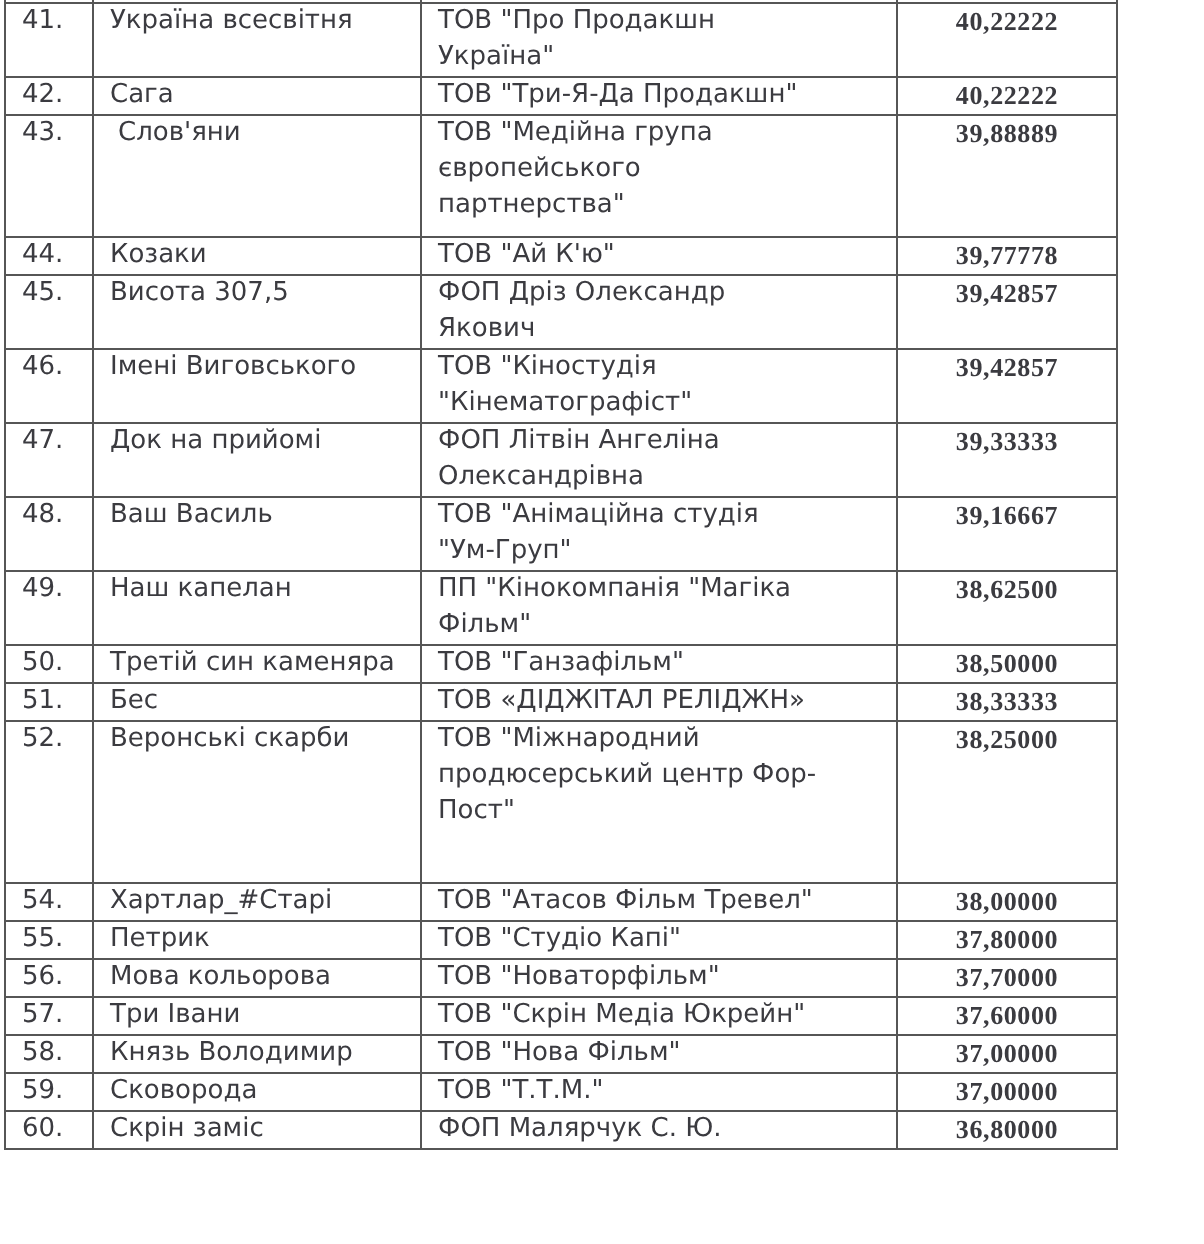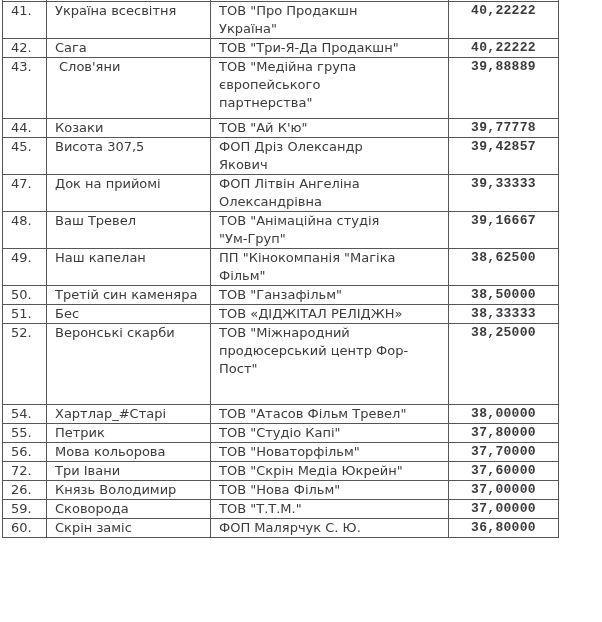--- a/index.html
+++ b/index.html
@@ -34,21 +34,21 @@
     line-height:18px;
     color:var(--text);
     background:var(--bg);
     overflow:hidden;
   }
   tr.spacer-row td{ height:16px; padding:0; }
   td.num{ text-align:left; }
   td.company{ white-space:pre-line; }
   td.score{
     text-align:center;
-    font-family:Liberation Mono, monospace;
+    font-family:Liberation Serif, serif;
     font-weight:bold;
     font-size:15px;
     letter-spacing:0.3px;
     color:var(--score);
     margin-top:46px;
   }
 </style>
 </head>
 <body>
 
@@ -95,29 +95,36 @@
           <td class="score">39,77778</td>
         </tr>
         <tr>
           <td class="num">45.</td>
           <td class="title">Висота 307,5</td>
           <td class="company">ФОП Дріз Олександр
 Якович</td>
           <td class="score">39,42857</td>
         </tr>
         <tr>
+          <td class="num">46.</td>
+          <td class="title">Імені Виговського</td>
+          <td class="company">ТОВ "Кіностудія
+"Кінематографіст"</td>
+          <td class="score">39,42857</td>
+        </tr>
+        <tr>
           <td class="num">47.</td>
           <td class="title">Док на прийомі</td>
           <td class="company">ФОП Літвін Ангеліна
 Олександрівна</td>
           <td class="score">39,33333</td>
         </tr>
         <tr>
           <td class="num">48.</td>
-          <td class="title">Ваш Тревел</td>
+          <td class="title">Ваш Василь</td>
           <td class="company">ТОВ "Анімаційна студія
 "Ум-Груп"</td>
           <td class="score">39,16667</td>
         </tr>
         <tr>
           <td class="num">49.</td>
           <td class="title">Наш капелан</td>
           <td class="company">ПП "Кінокомпанія "Магіка
 Фільм"</td>
           <td class="score">38,62500</td>
@@ -154,27 +161,27 @@
           <td class="company">ТОВ "Студіо Капі"</td>
           <td class="score">37,80000</td>
         </tr>
         <tr>
           <td class="num">56.</td>
           <td class="title">Мова кольорова</td>
           <td class="company">ТОВ "Новаторфільм"</td>
           <td class="score">37,70000</td>
         </tr>
         <tr>
-          <td class="num">72.</td>
+          <td class="num">57.</td>
           <td class="title">Три Івани</td>
           <td class="company">ТОВ "Скрін Медіа Юкрейн"</td>
           <td class="score">37,60000</td>
         </tr>
         <tr>
-          <td class="num">26.</td>
+          <td class="num">58.</td>
           <td class="title">Князь Володимир</td>
           <td class="company">ТОВ "Нова Фільм"</td>
           <td class="score">37,00000</td>
         </tr>
         <tr>
           <td class="num">59.</td>
           <td class="title">Сковорода</td>
           <td class="company">ТОВ "Т.Т.М."</td>
           <td class="score">37,00000</td>
         </tr>

